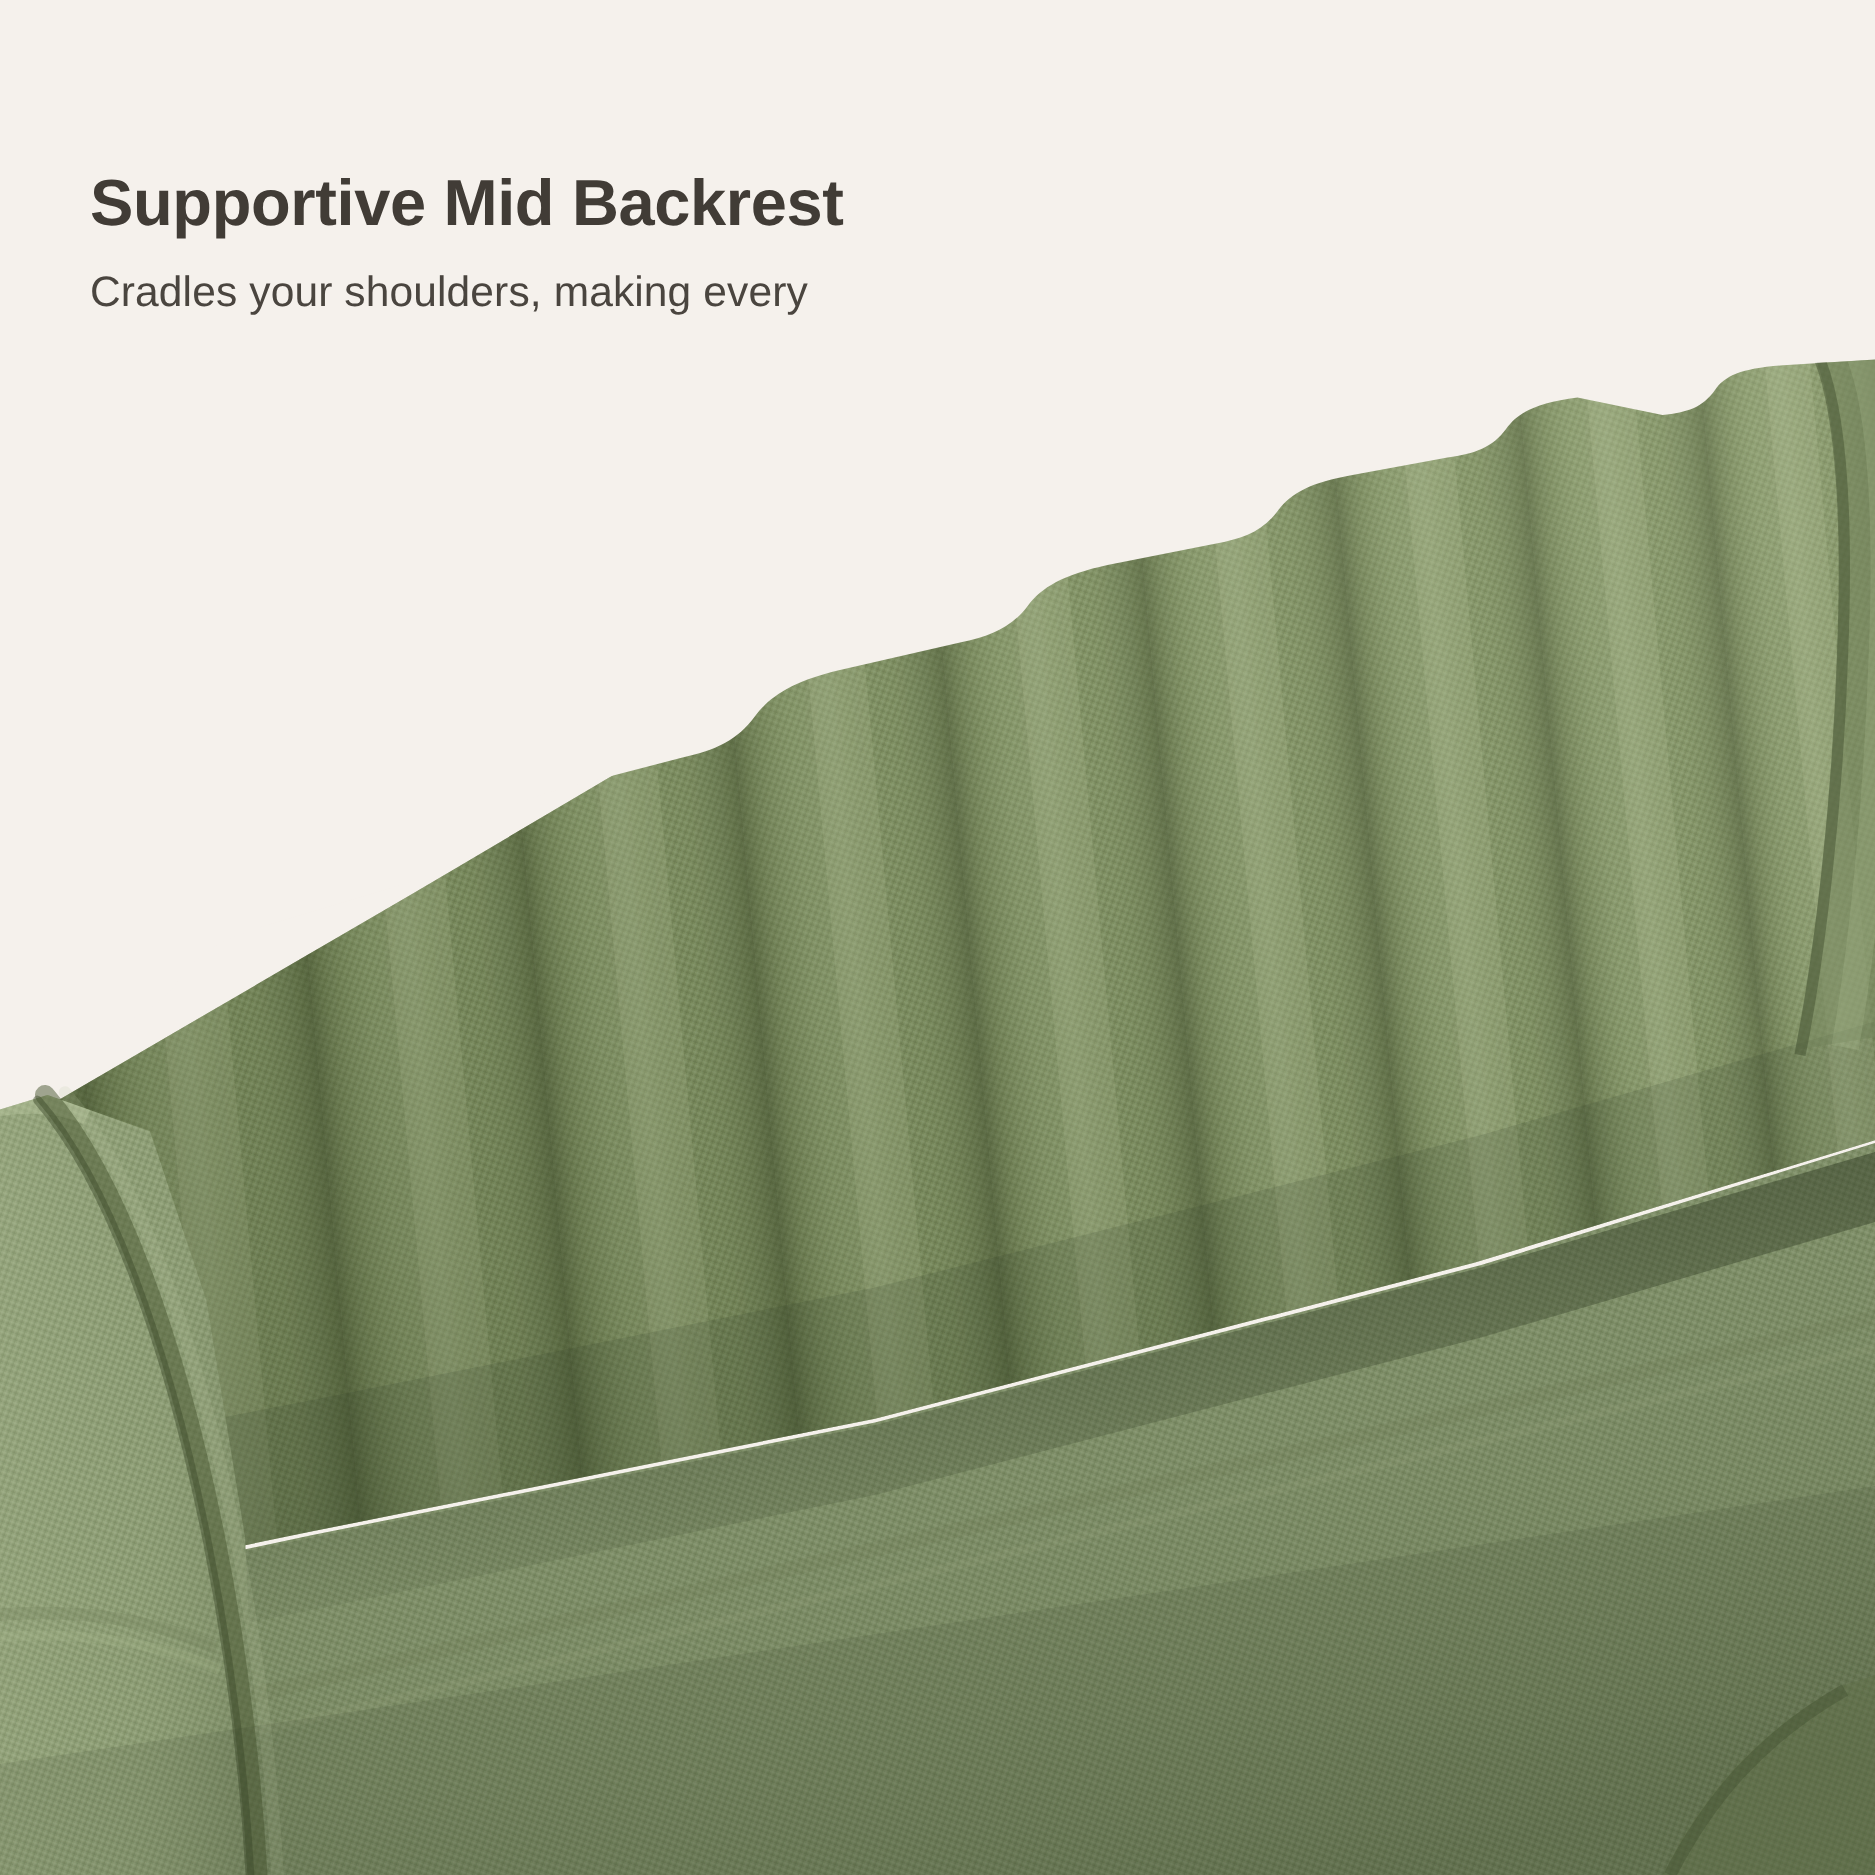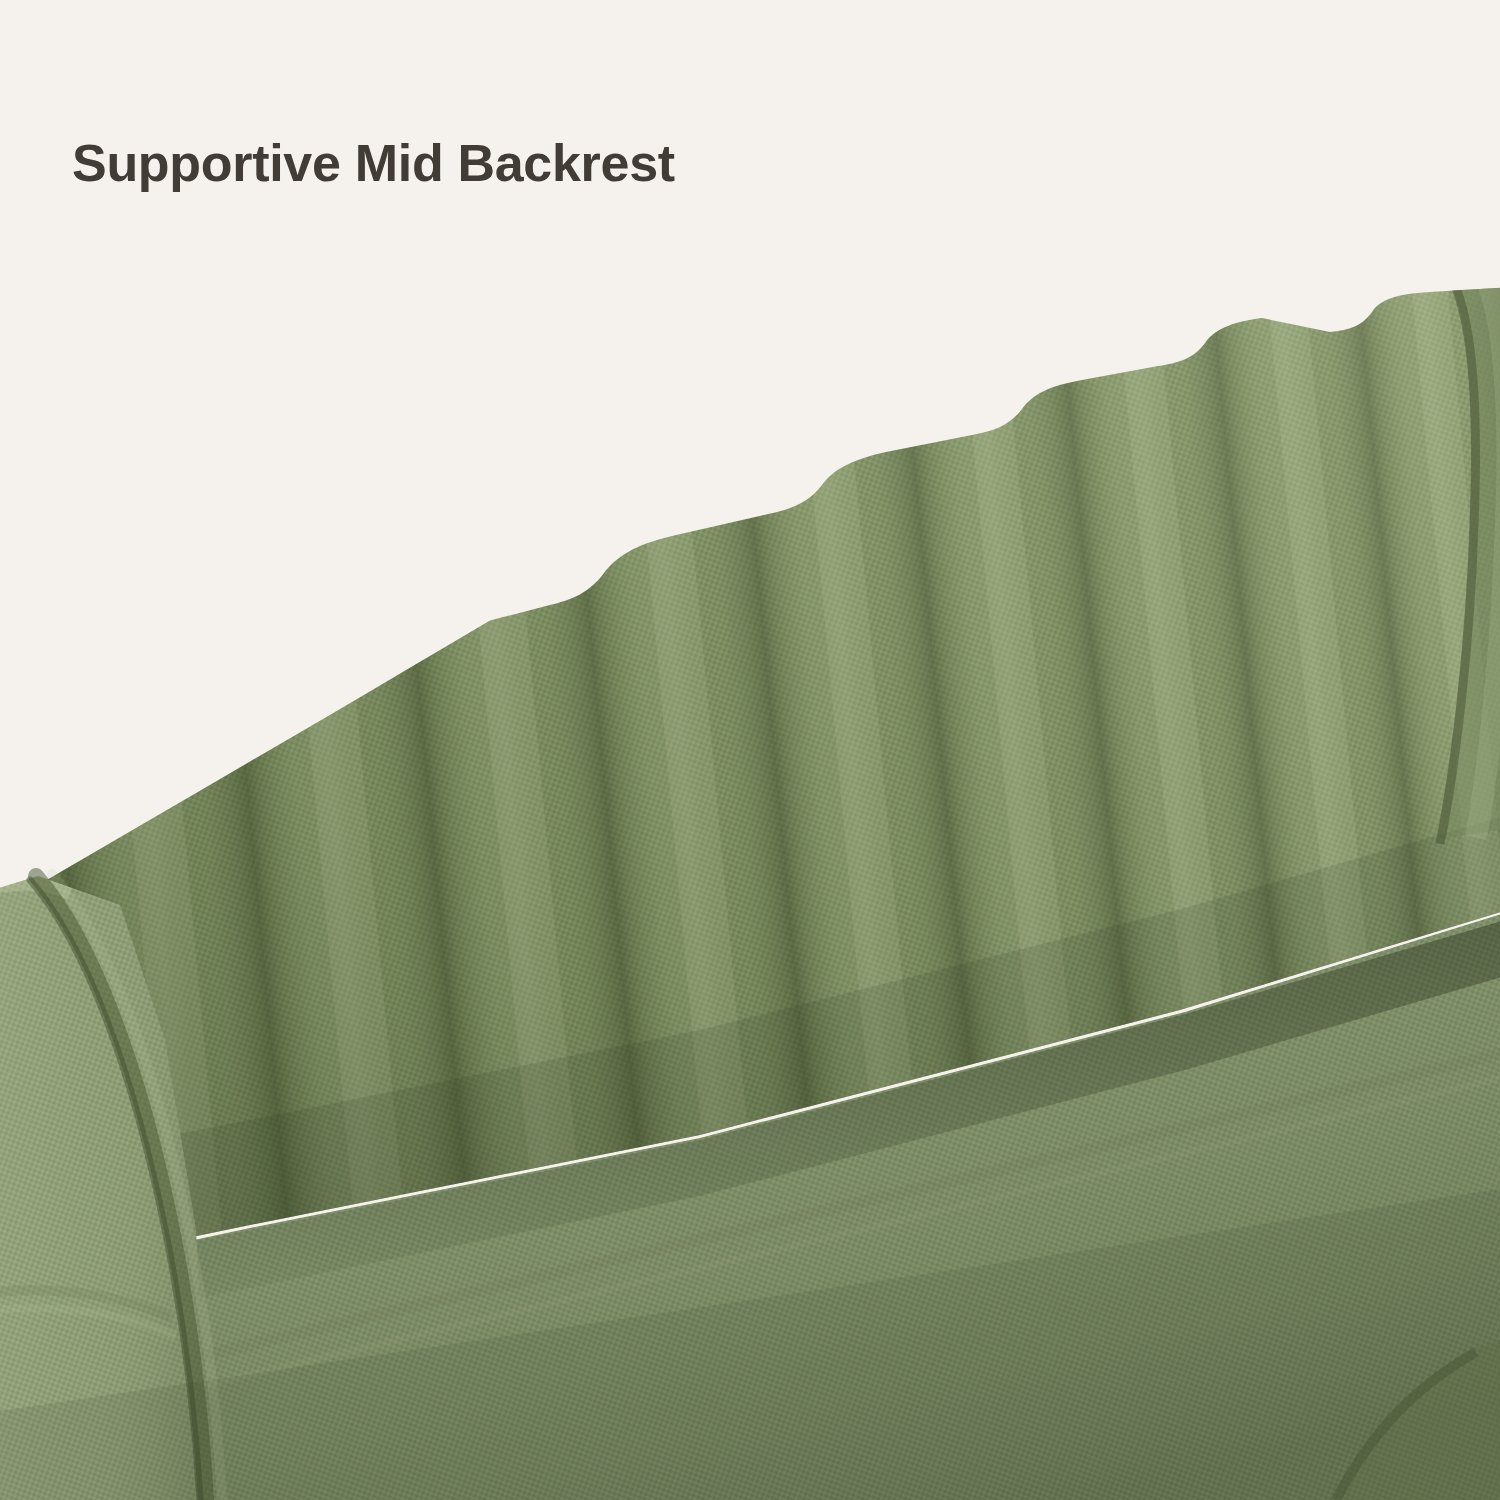--- a/index.html
+++ b/index.html
@@ -290,16 +290,17 @@
 
     <g clip-path="url(#sofaClip)">
       <rect x="-60" y="250" width="1620" height="1320" fill="none"></rect>
       <path d="M -60,1420 L 1560,1180 L 1560,1560 L -60,1560 Z" fill="#2A3520" opacity="0.10"></path>
     </g>
   </svg>
 
   <div class="copy-block">
     <h1 class="headline" style="color: rgb(65, 60, 54);">Supportive Mid Backrest</h1>
     <p class="subhead" style="color: rgb(74, 69, 63);">
+      <span class="line">Cradles your shoulders, making every</span>
     </p>
   </div>
 
 </div>
 
 </body></html>

